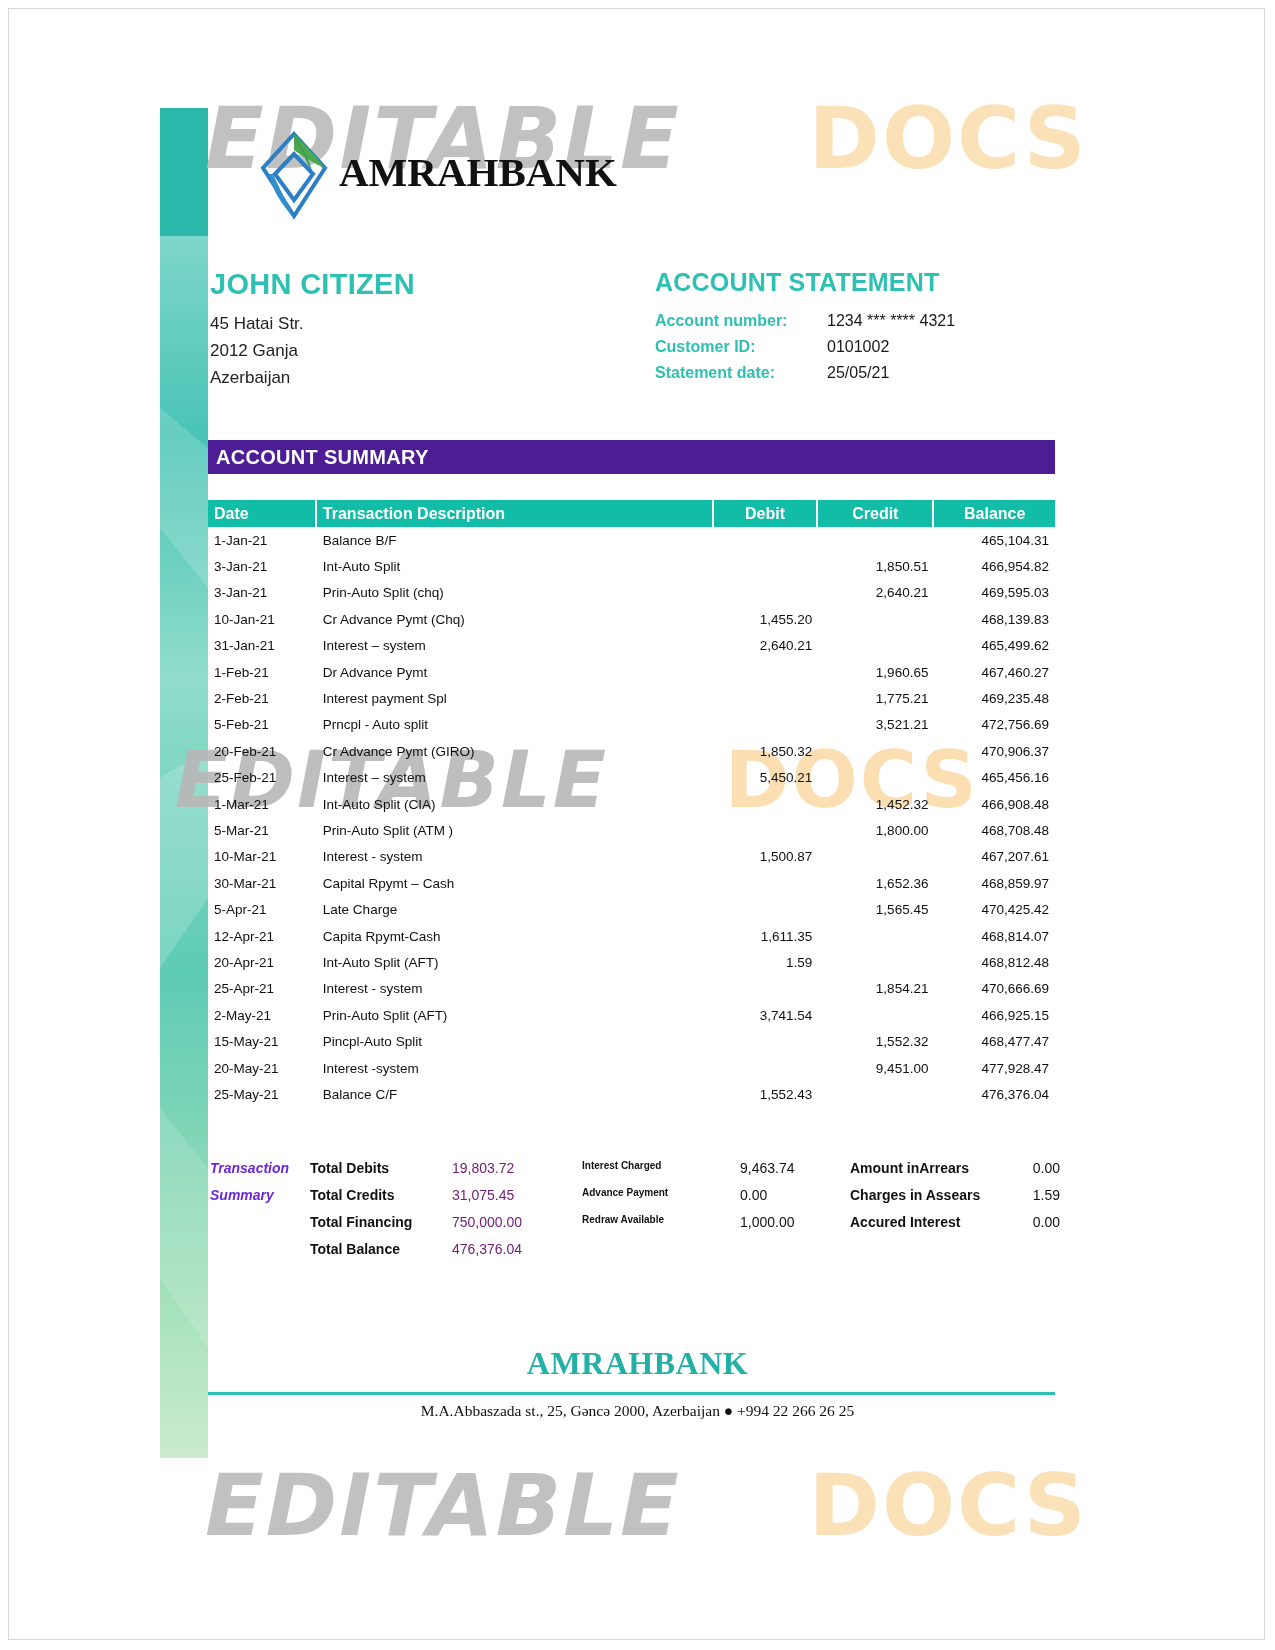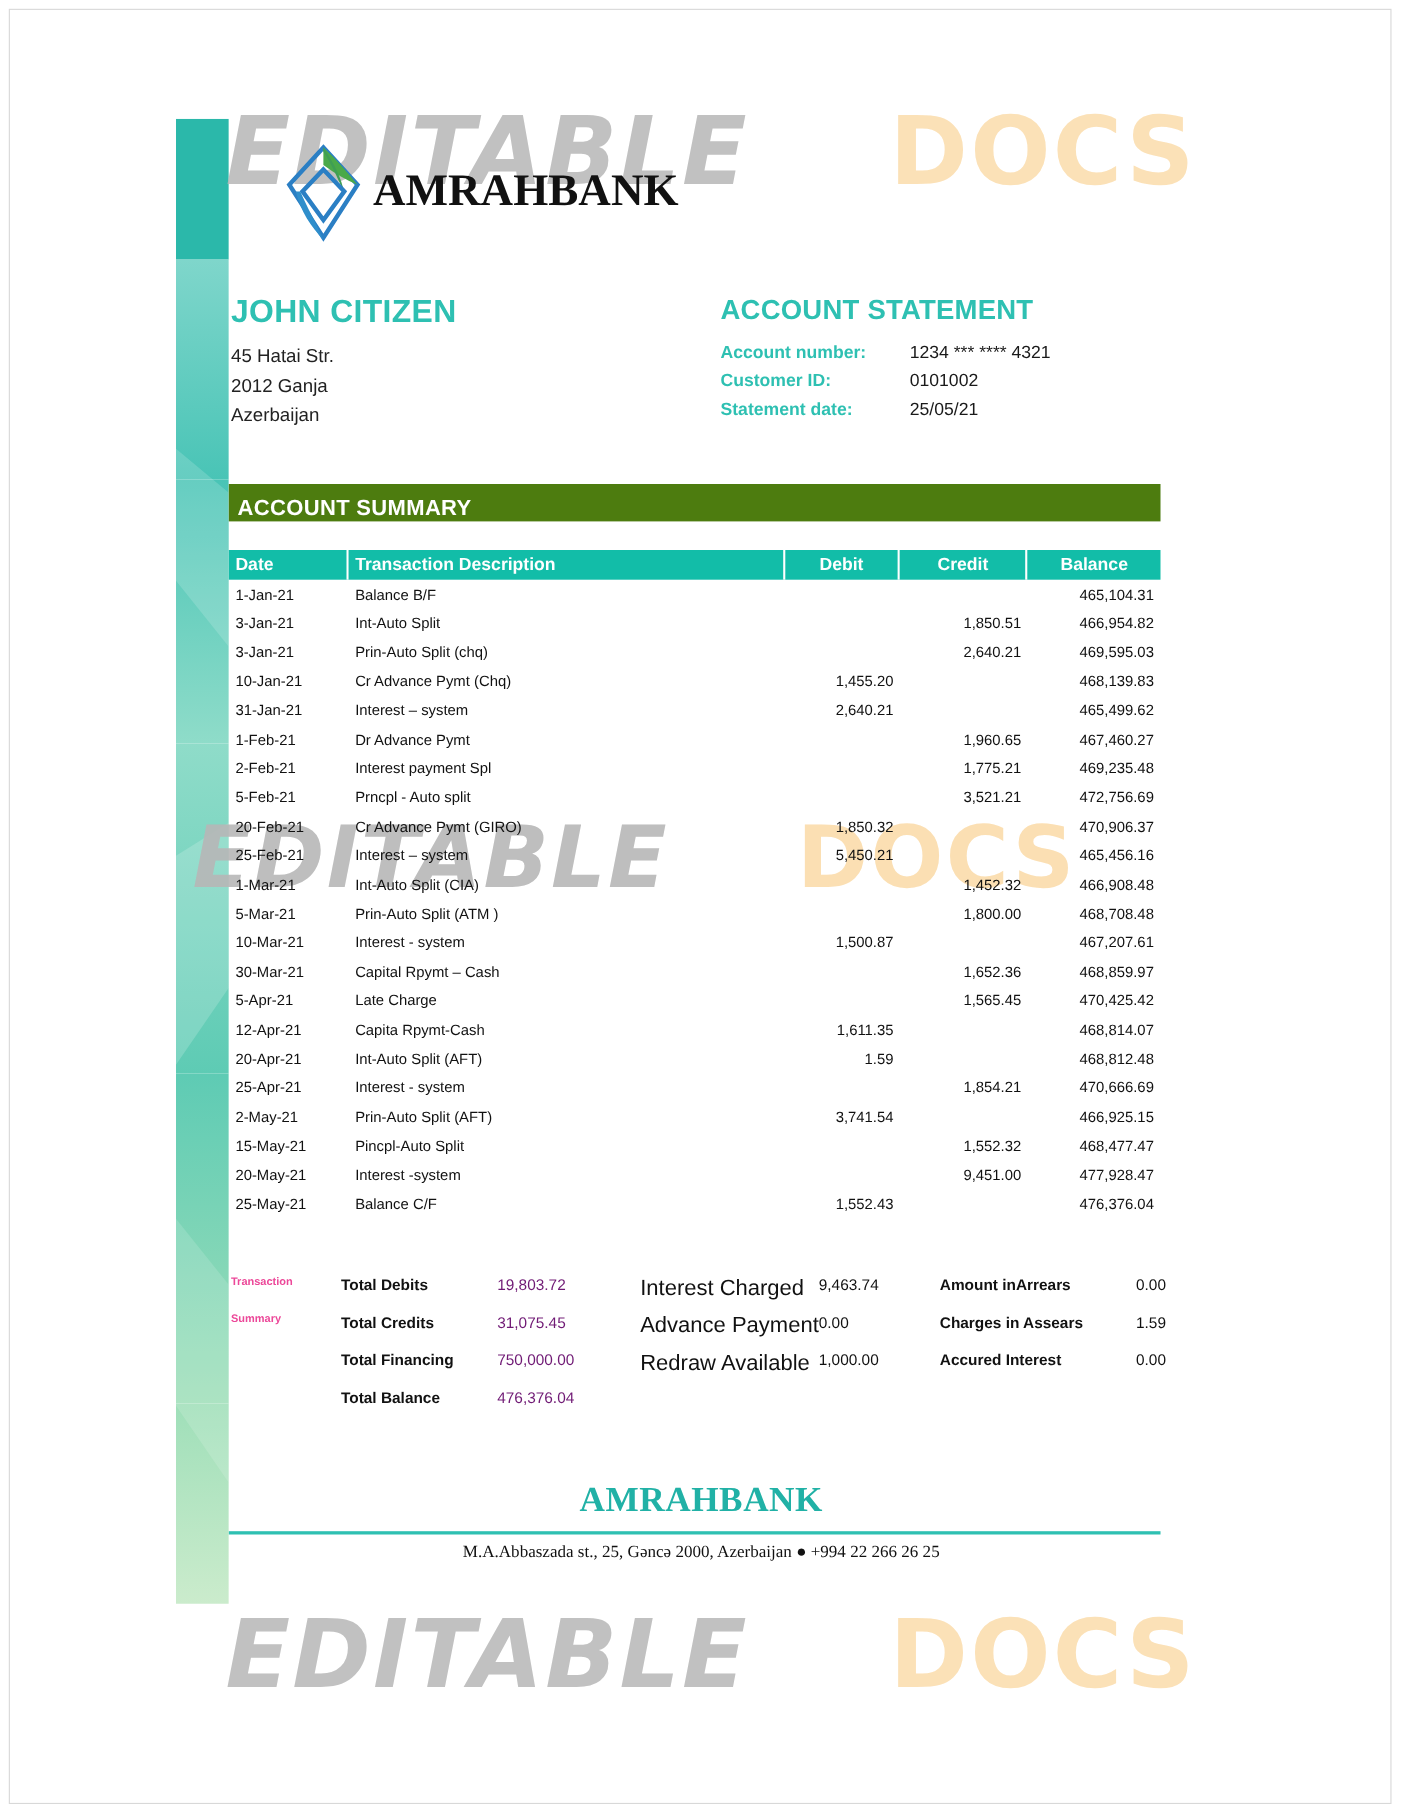--- a/index.html
+++ b/index.html
@@ -187,23 +187,23 @@
   }
   .stmt-value {
     color: #1a1a1a;
   }
 
   
   #summary-bar {
     position: absolute;
     left: 208px; top: 440px;
     width: 847px; height: 34px;
-    background: #4d7c0f;
+    background: #4c1d95;
     display: flex;
-    align-items: flex-end;
+    align-items: center;
   }
   #summary-bar-label {
     color: #ffffff;
     font-size: 20px;
     font-weight: 700;
     letter-spacing: 0.3px;
     padding-left: 8px;
   }
 
   
@@ -261,39 +261,40 @@
     width: 850px;
   }
   #txn-summary td {
     padding: 0 0 11px 0;
     vertical-align: top;
     white-space: nowrap;
   }
   .ts-side {
     width: 100px;
     font-weight: 700;
-    font-size: 10px;
-    color: #ec4899;
+    font-size: 14px;
+    color: #6d28d9;
+    font-style: italic;
   }
   .ts-lbl {
     width: 142px;
     font-weight: 700;
     font-size: 14px;
     color: #111;
   }
   .ts-val {
     width: 130px;
     font-size: 14px;
     color: #701a75;
     margin-top: 48px;
   }
   .ts-lbl2 {
     width: 158px;
-    font-weight: 400;
-    font-size: 20px;
+    font-weight: 700;
+    font-size: 10px;
     color: #111;
   }
   .ts-val2 {
     width: 110px;
     font-size: 14px;
     color: #111;
   }
   .ts-lbl3 {
     width: 160px;
     font-weight: 700;

